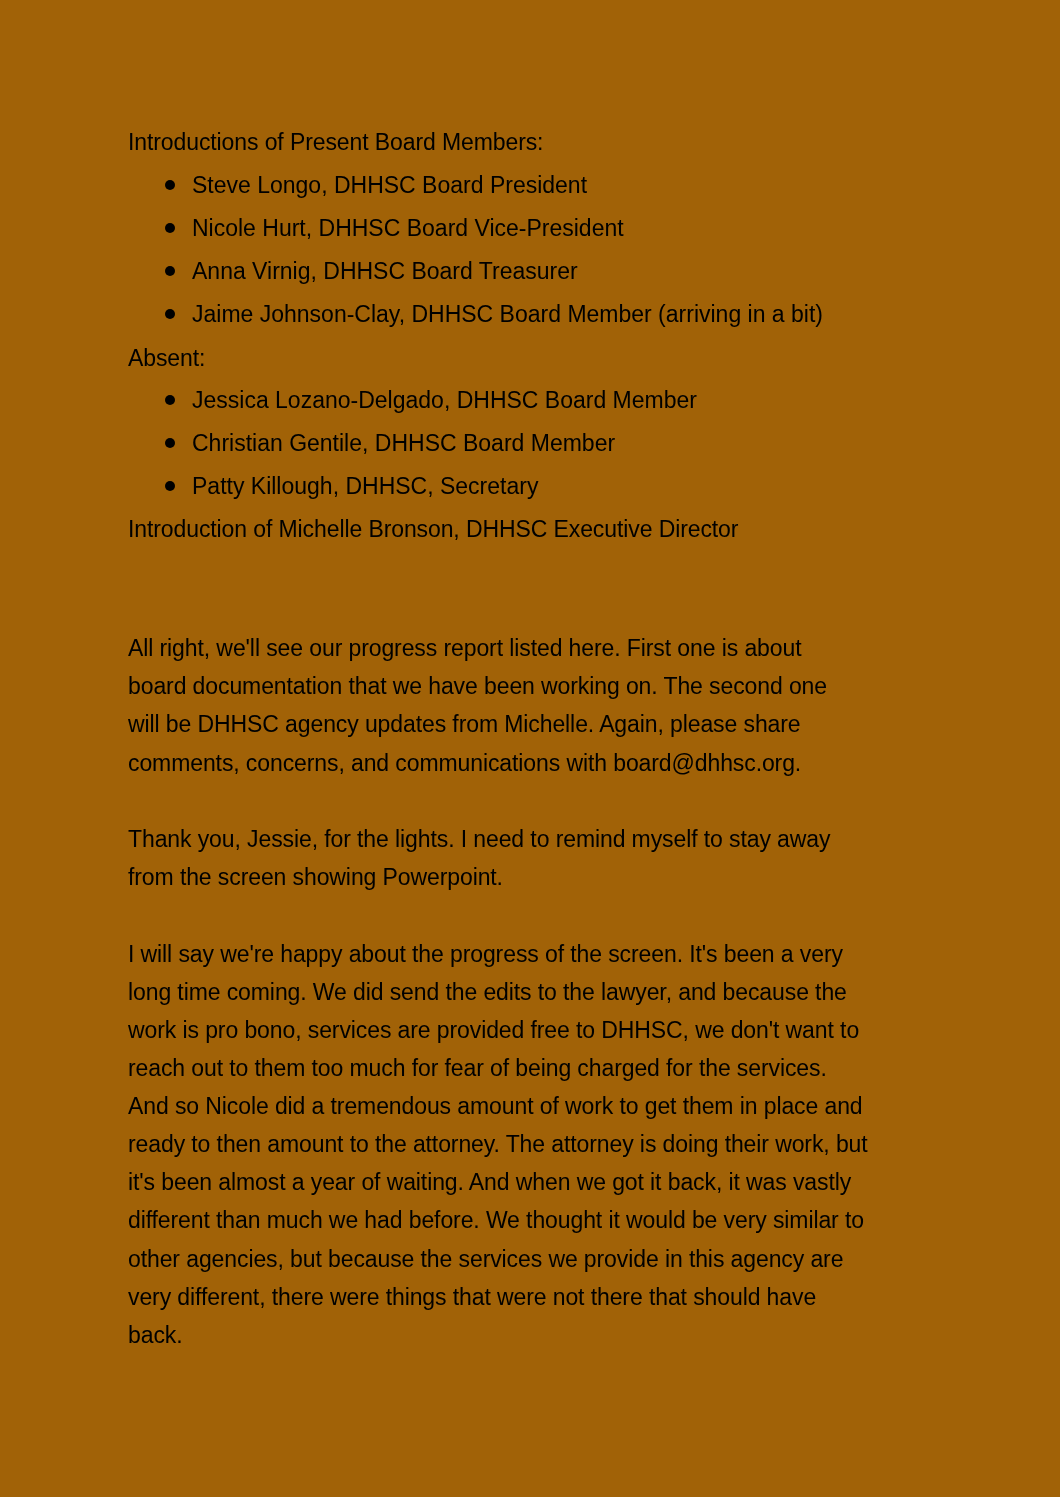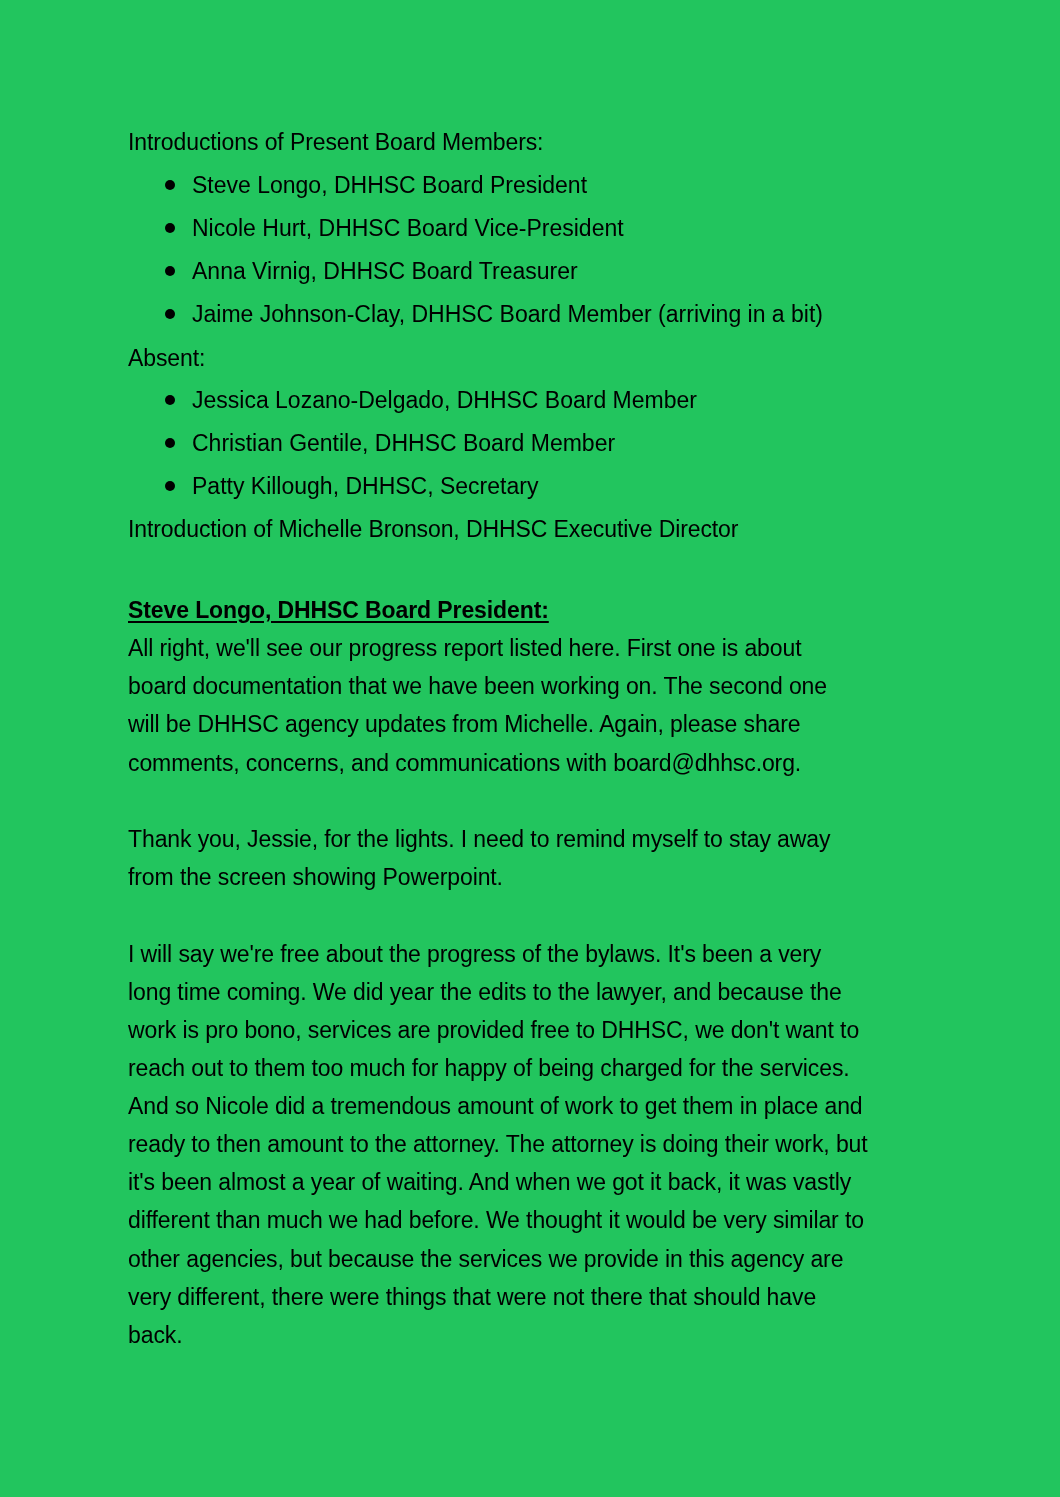--- a/index.html
+++ b/index.html
@@ -1,19 +1,19 @@
 <!DOCTYPE html>
 <html><head>
 <meta charset="utf-8">
 <style>
   html, body { margin: 0; padding: 0; background: #ffffff; }
   body { width: 1060px; height: 1497px; position: relative; overflow: hidden; }
   .page {
     position: absolute; left: 0; top: 0; width: 1060px; height: 1497px;
-    background: #22c55e; color: #000000;
+    background: #a16207; color: #000000;
     font-family: "Liberation Sans", sans-serif; font-size: 23px;
   }
   .line {
     position: absolute; left: 128px; white-space: nowrap;
     line-height: 28px; letter-spacing: -0.1px;
   }
   .bullet-item { position: absolute; left: 165px; white-space: nowrap; line-height: 28px; }
   .bullet-dot {
     position: absolute; left: 0; top: 9px; width: 10px; height: 10px;
     border-radius: 50%; background: #000;
@@ -59,39 +59,38 @@
       <span class="bullet-text">Christian Gentile, DHHSC Board Member</span>
     </div>
     <div class="bullet-item" style="top:472px">
       <span class="bullet-dot"></span>
       <span class="bullet-text">Patty Killough, DHHSC, Secretary</span>
     </div>
   </div>
 
   <div class="line" style="top:515px">Introduction of Michelle Bronson, DHHSC Executive Director</div>
 
-  <div class="line heading" style="top:596px">Steve Longo, DHHSC Board President:</div>
 
   <div>
     <div class="line" style="top:634px">All right, we'll see our progress report listed here. First one is about</div>
     <div class="line" style="top:672px">board documentation that we have been working on. The second one</div>
     <div class="line" style="top:710px">will be DHHSC agency updates from Michelle. Again, please share</div>
     <div class="line" style="top:749px">comments, concerns, and communications with board@dhhsc.org.</div>
   </div>
 
   <div>
     <div class="line" style="top:825px">Thank you, Jessie, for the lights. I need to remind myself to stay away</div>
     <div class="line" style="top:863px">from the screen showing Powerpoint.</div>
   </div>
 
   <div>
-    <div class="line" style="top:940px">I will say we're free about the progress of the bylaws. It's been a very</div>
-    <div class="line" style="top:978px">long time coming. We did year the edits to the lawyer, and because the</div>
+    <div class="line" style="top:940px">I will say we're happy about the progress of the screen. It's been a very</div>
+    <div class="line" style="top:978px">long time coming. We did send the edits to the lawyer, and because the</div>
     <div class="line" style="top:1016px">work is pro bono, services are provided free to DHHSC, we don't want to</div>
-    <div class="line" style="top:1054px">reach out to them too much for happy of being charged for the services.</div>
+    <div class="line" style="top:1054px">reach out to them too much for fear of being charged for the services.</div>
     <div class="line" style="top:1092px">And so Nicole did a tremendous amount of work to get them in place and</div>
     <div class="line" style="top:1130px">ready to then amount to the attorney. The attorney is doing their work, but</div>
     <div class="line" style="top:1168px">it's been almost a year of waiting. And when we got it back, it was vastly</div>
     <div class="line" style="top:1206px">different than much we had before. We thought it would be very similar to</div>
     <div class="line" style="top:1245px">other agencies, but because the services we provide in this agency are</div>
     <div class="line" style="top:1283px">very different, there were things that were not there that should have</div>
     <div class="line" style="top:1321px">back.</div>
   </div>
 
 </div>

